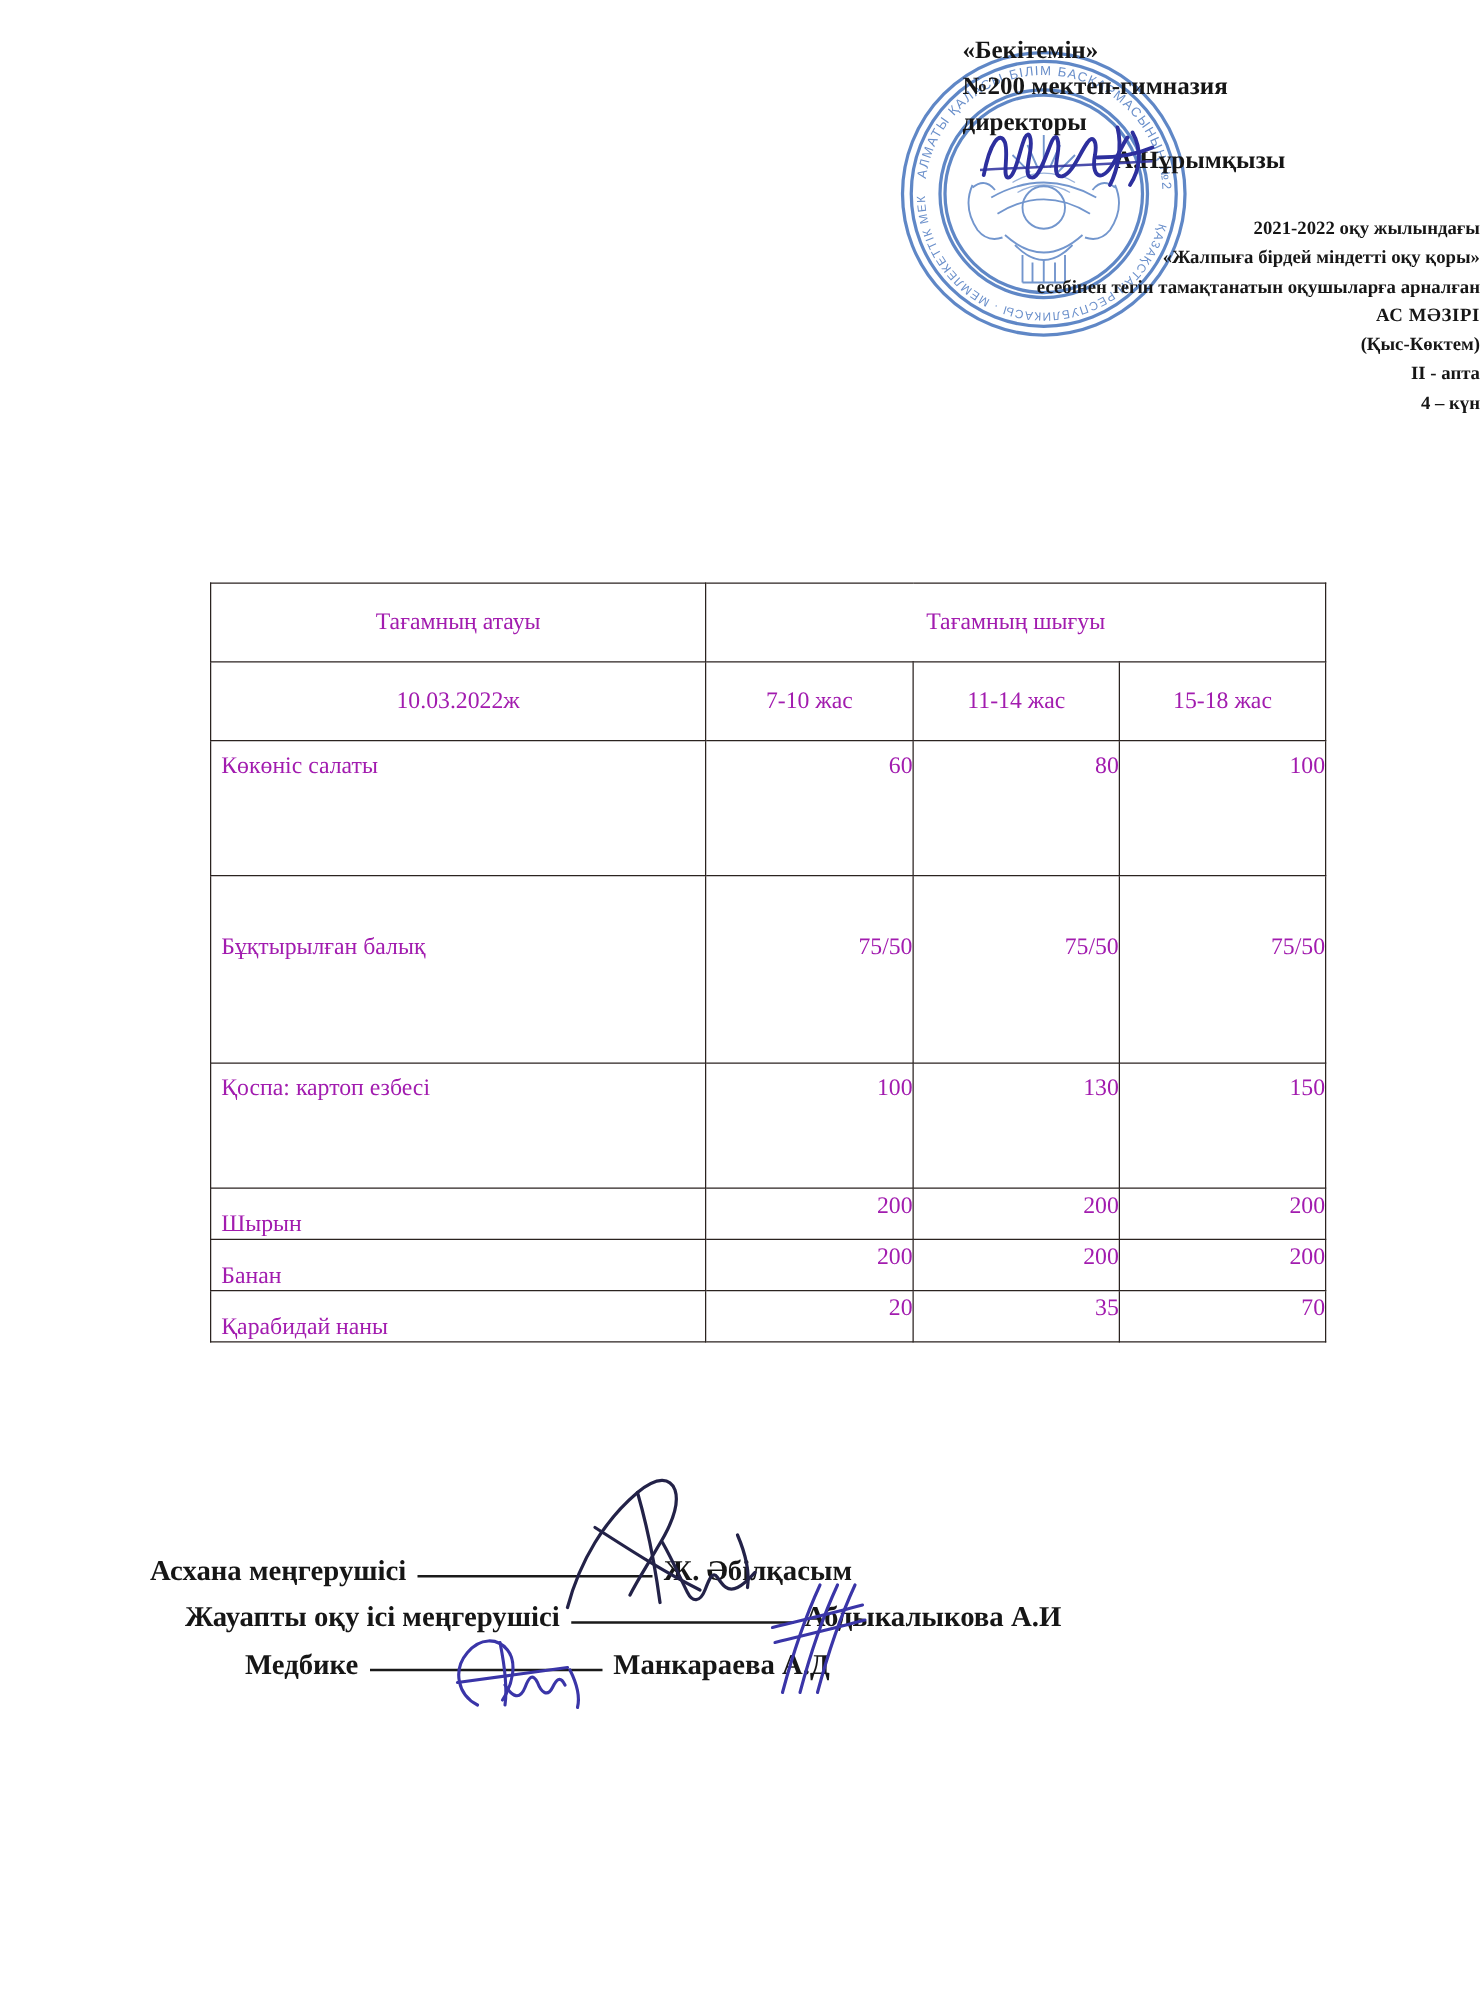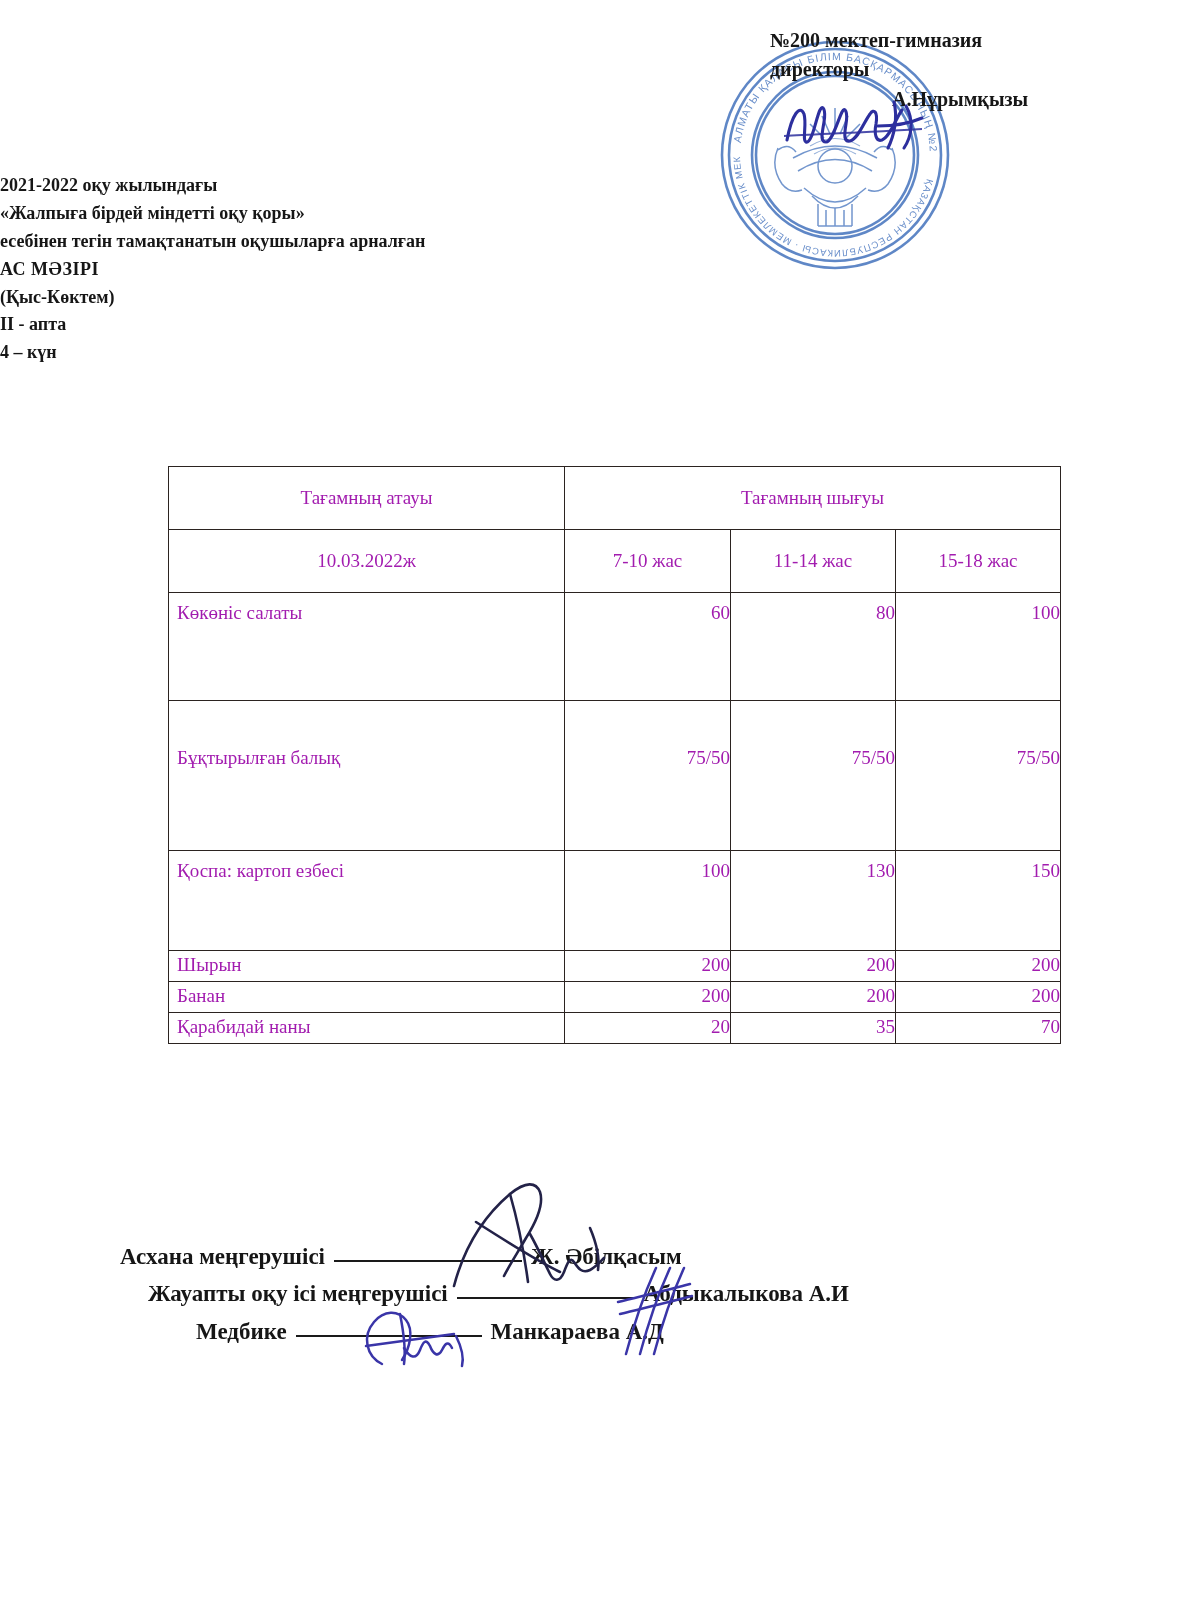--- a/index.html
+++ b/index.html
@@ -60,23 +60,23 @@
     height: 60px;
     z-index: 5;
   }
 
   
   #title-block {
     position: absolute;
     left: 0;
     top: 172px;
     width: 1184px;
-    text-align: left;
+    text-align: right;
     font-weight: bold;
-    font-size: 18px;
+    font-size: 15px;
     line-height: 1.55;
     z-index: 3;
   }
   #title-block .t-line { white-space: nowrap; }
   #title-block .t-main { letter-spacing: 0.5px; }
 
   
   #menu-table-wrap {
     position: absolute;
     left: 168px;
@@ -116,21 +116,21 @@
   .col-dish  { width: 396px; }
   .col-a     { width: 166px; }
   .col-b     { width: 165px; }
   .col-c     { width: 165px; }
 
   .row-tall  { height: 108px; }
   .row-xtall { height: 150px; }
   .row-mid   { height: 100px; }
   .row-slim  { height: 31px; }
 
-  table.menu tr.slim td.dish { padding-top: 3px; }
+  table.menu tr.slim td.dish { padding-top: 18px; }
   table.menu tr.slim td.num  { padding-top: 3px; }
 
   
   #footer-block {
     position: absolute;
     left: 0;
     top: 1238px;
     width: 1184px;
     z-index: 3;
     font-weight: bold;
@@ -161,20 +161,21 @@
     pointer-events: none;
   }
   #sig-asxana { left: 440px; top: 1178px; width: 230px; height: 110px; }
   #sig-jauapty { left: 588px; top: 1262px; width: 130px; height: 96px; }
   #sig-medbike { left: 330px; top: 1306px; width: 180px; height: 66px; }
 </style>
 </head>
 <body>
 
 <div id="approval-block">
+  <div class="line">«Бекітемін»</div>
   <div class="line">№200 мектеп-гимназия</div>
   <div class="line dir-line">
     <span>директоры</span>
     <span class="signer">А.Нұрымқызы</span>
   </div>
 </div>
 
 <svg id="seal" viewBox="0 0 234 234" xmlns="http://www.w3.org/2000/svg">
   <g fill="none" stroke="#3668b8" stroke-width="2.6" opacity="0.85">
     <circle cx="117" cy="117" r="113"></circle>

